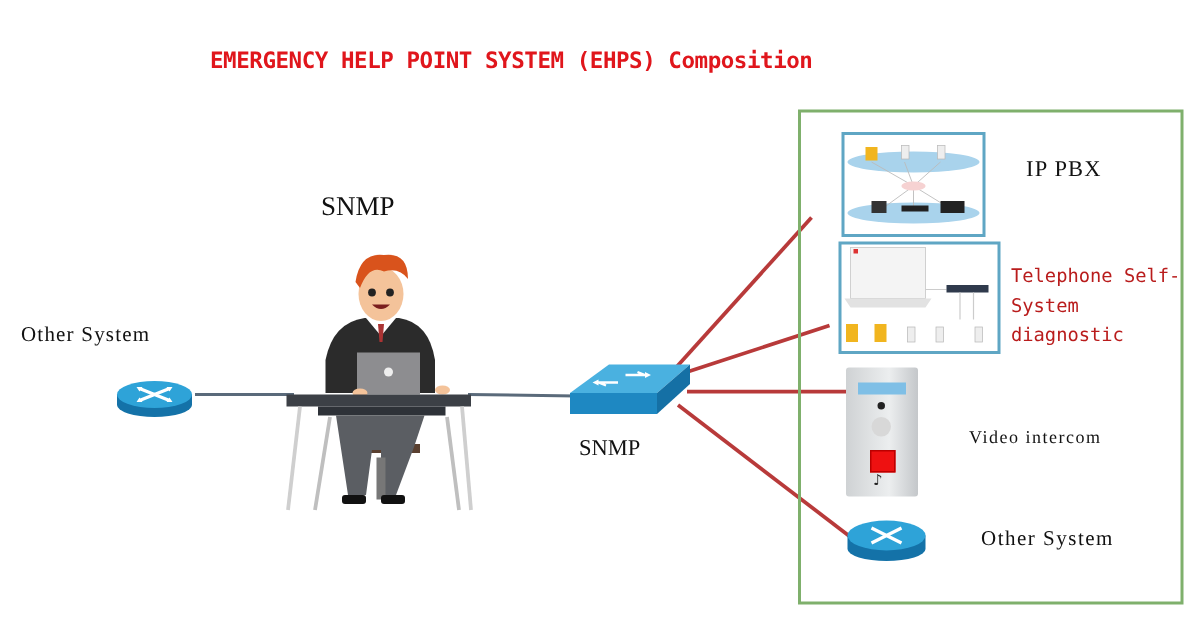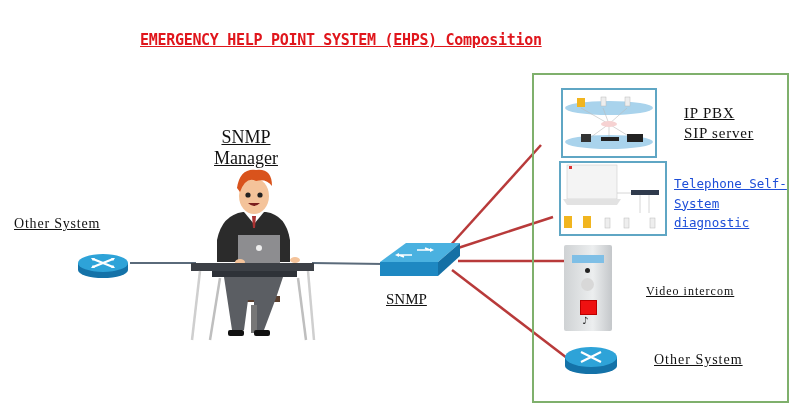--- a/index.html
+++ b/index.html
@@ -1,24 +1,24 @@
 <!DOCTYPE html>
 <html><head>
 <meta charset="utf-8">
 <style>
   html, body { margin: 0; padding: 0; background: #ffffff; }
   body { width: 800px; height: 418px; position: relative; overflow: hidden; font-family: "Liberation Serif", "DejaVu Serif", serif; }
-  .abs { position: absolute; text-decoration: underline; }
+  .abs { position: absolute; }
   .title { left: 140px; top: 31px; font-family: "DejaVu Sans Mono", "Liberation Mono", monospace; font-weight: bold; font-size: 15px; color: #e0161c; letter-spacing: -0.3px; white-space: nowrap; }
   .label-serif { font-family: "Liberation Serif", "DejaVu Serif", serif; color: #111; white-space: nowrap; }
-  .label-mono { font-family: "DejaVu Sans Mono", "Liberation Mono", monospace; color: #1d4ed8; white-space: nowrap; }
+  .label-mono { font-family: "DejaVu Sans Mono", "Liberation Mono", monospace; color: #b91c1c; white-space: nowrap; }
   .snmp-mgr { left: 214px; top: 127px; font-size: 18px; text-align: center; line-height: 21px; }
   .other-left { left: 14px; top: 216px; font-size: 14px; letter-spacing: 0.8px; }
   .snmp-label { left: 386px; top: 291px; font-size: 15px; }
-  .ippbx { left: 684px; top: 103px; font-size: 15px; line-height: 20px; letter-spacing: 0.8px; }
+  .ippbx { left: 684px; top: 103px; font-size: 15px; line-height: 20px; text-align: center; letter-spacing: 0.8px; }
   .selfdiag { left: 674px; top: 174px; font-size: 12.5px; line-height: 19.5px; }
   .video { left: 646px; top: 284px; font-size: 12px; letter-spacing: 1px; }
   .other-right { left: 654px; top: 352px; font-size: 14px; letter-spacing: 1px; }
   .green-box { left: 532px; top: 73px; width: 253px; height: 326px; border: 2px solid #7fb06c; box-sizing: content-box; }
   .thumb { border: 2px solid #5fa6c4; background: #fff; box-sizing: border-box; }
   svg { position: absolute; left: 0; top: 0; }
 </style>
 </head>
 <body>
 
@@ -86,21 +86,20 @@
     <path d="M565,357 L565,366 A26,8 0 0 0 617,366 L617,357 Z" fill="#1472a8"></path>
     <ellipse cx="591" cy="357" rx="26" ry="10" fill="#2ea3d8"></ellipse>
     <path d="M581,352 L601,362 M601,352 L581,362" stroke="#fff" stroke-width="2.2"></path>
   </g>
 </svg>
 
 <div class="abs title">EMERGENCY HELP POINT SYSTEM (EHPS) Composition</div>
 
 <div class="abs label-serif snmp-mgr">
   <div>SNMP</div>
-  <div>Manager</div>
 </div>
 <div class="abs label-serif other-left">Other System</div>
 <div class="abs label-serif snmp-label">SNMP</div>
 
 <div class="abs green-box"></div>
 
 <div class="abs thumb" style="left:561px;top:88px;width:96px;height:70px;">
   <svg width="92" height="66" style="left:0;top:0;">
     <ellipse cx="46" cy="18" rx="44" ry="7" fill="#a9d3ec"></ellipse>
     <ellipse cx="46" cy="52" rx="44" ry="7" fill="#a9d3ec"></ellipse>
@@ -114,21 +113,20 @@
     <line x1="46" y1="50" x2="46" y2="34" stroke="#bbb" stroke-width="0.6"></line>
     <line x1="72" y1="50" x2="46" y2="34" stroke="#bbb" stroke-width="0.6"></line>
     <ellipse cx="46" cy="34" rx="8" ry="3" fill="#f6d2d2"></ellipse>
     <rect x="18" y="44" width="10" height="8" fill="#333"></rect>
     <rect x="38" y="47" width="18" height="4" fill="#222"></rect>
     <rect x="64" y="44" width="16" height="8" fill="#222"></rect>
   </svg>
 </div>
 <div class="abs label-serif ippbx">
   <div>IP PBX</div>
-  <div>SIP server</div>
 </div>
 
 <div class="abs thumb" style="left:559px;top:161px;width:108px;height:75px;">
   <svg width="104" height="71" style="left:0;top:0;">
     <rect x="6" y="2" width="50" height="34" fill="#f4f4f4" stroke="#ccc" stroke-width="0.6"></rect>
     <path d="M2,36 L60,36 L56,42 L6,42 Z" fill="#e2e2e2"></path>
     <rect x="8" y="3" width="3" height="3" fill="#d33"></rect>
     <line x1="56" y1="30" x2="70" y2="30" stroke="#ccc" stroke-width="0.8"></line>
     <rect x="70" y="27" width="28" height="5" fill="#2f3a4c"></rect>
     <line x1="79" y1="32" x2="79" y2="50" stroke="#ccc" stroke-width="0.8"></line>

